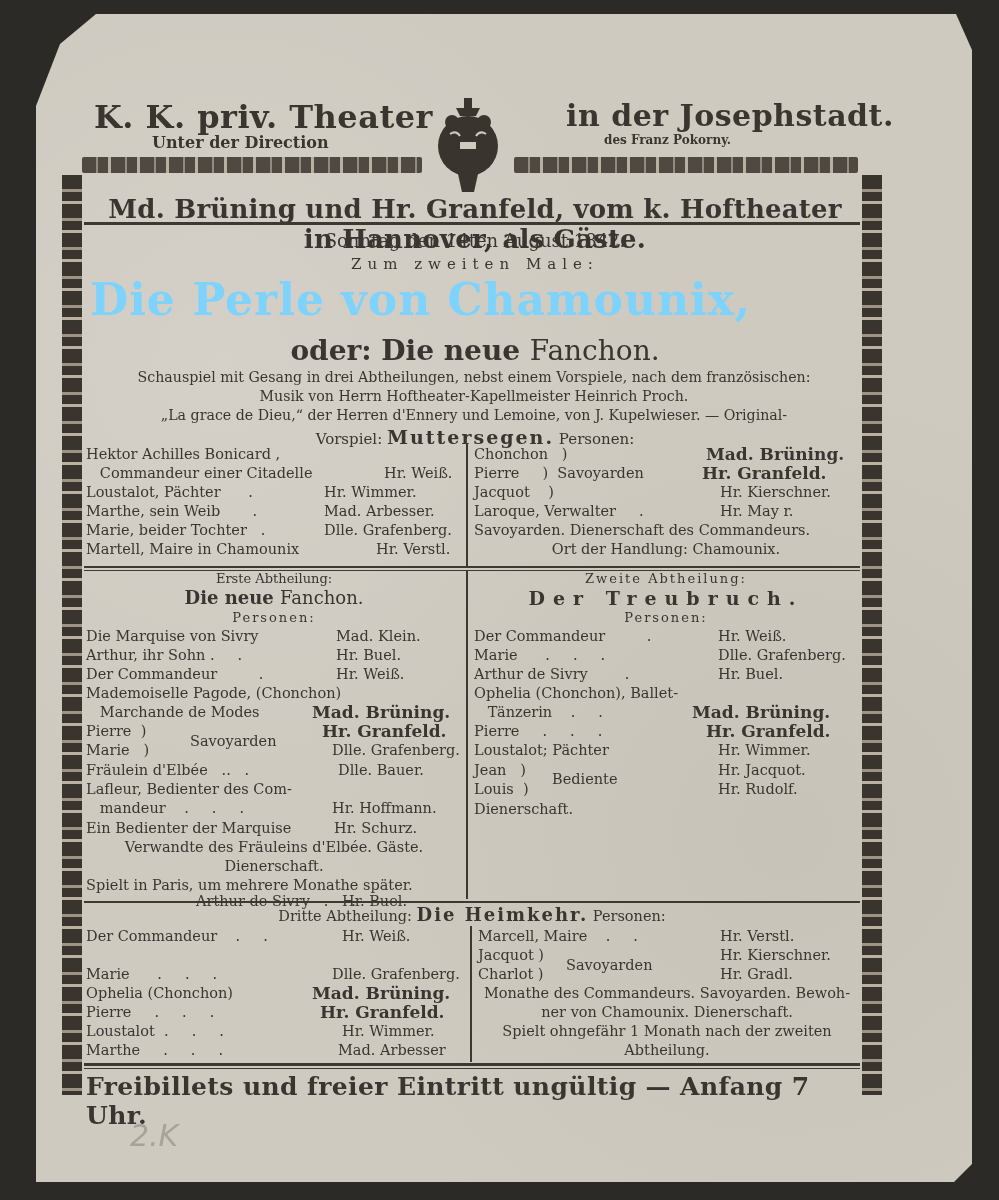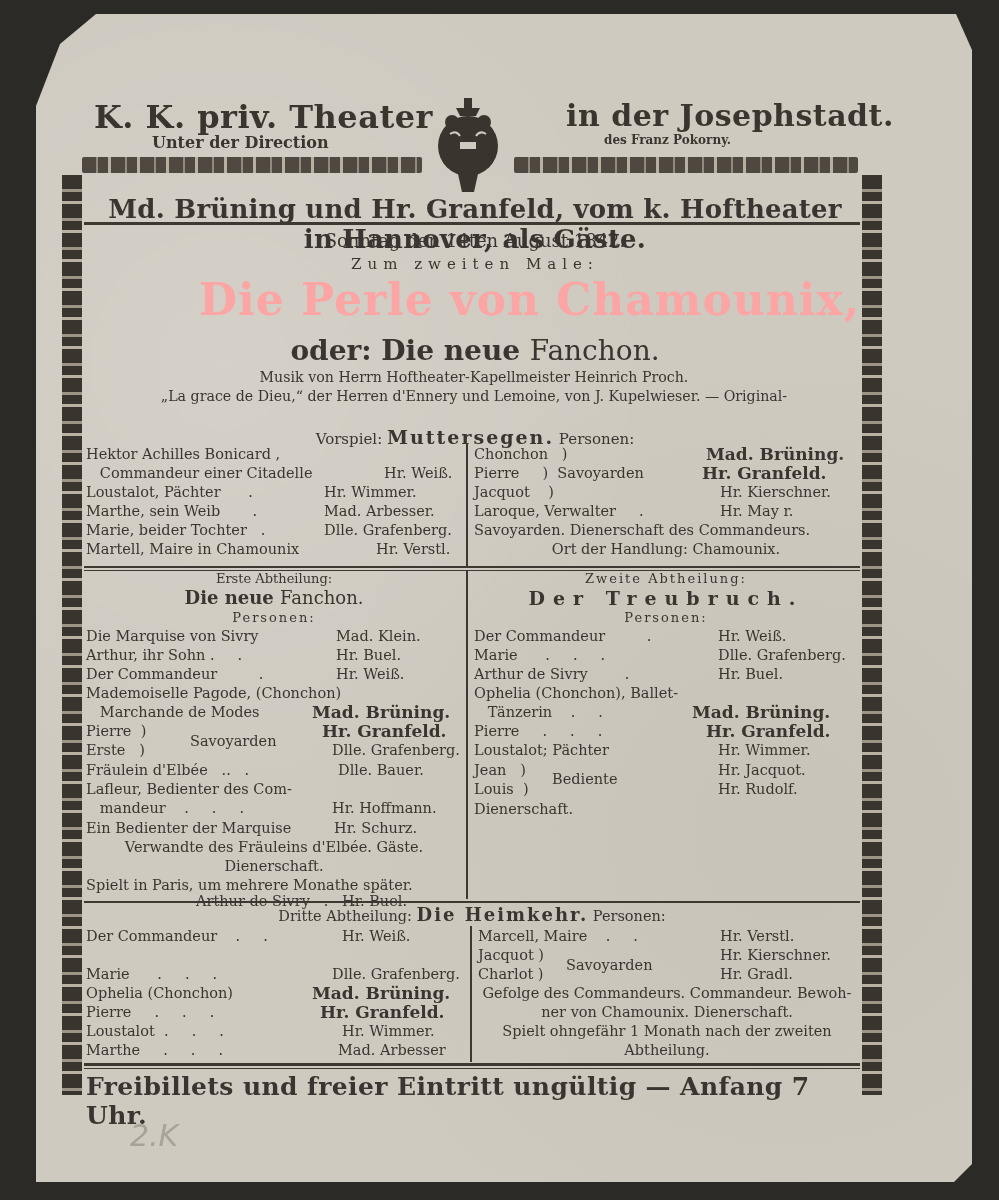--- a/index.html
+++ b/index.html
@@ -17,21 +17,21 @@
   .ornament{height:16px;background:repeating-linear-gradient(90deg,#403a33 0 14px,#8c8476 14px 16px,#403a33 16px 26px,#b5ad9e 26px 29px);opacity:.9;border-radius:2px;}
   .orn-left{left:82px;top:157px;width:340px;}
   .orn-right{left:514px;top:157px;width:344px;}
   .vborder{width:20px;background:repeating-linear-gradient(180deg,#3a342e 0 14px,#9c9484 14px 17px,#3a342e 17px 26px,#b9b1a1 26px 29px);}
   .vb-left{left:62px;top:175px;height:920px;}
   .vb-right{left:862px;top:175px;height:920px;}
   .rule{background:#3e3832;height:3px;}
   .guest{left:90px;top:194px;width:770px;text-align:center;font-size:26px;font-weight:bold;letter-spacing:.2px;}
   .date{left:90px;top:230px;width:770px;text-align:center;font-size:18px;}
   .zum{left:90px;top:255px;width:770px;text-align:center;font-size:15px;letter-spacing:6px;}
-  .title{left:90px;top:274px;width:770px;text-align:right;font-size:44px;font-weight:bold;color:#fca5a5;letter-spacing:1px;}
+  .title{left:90px;top:274px;width:770px;text-align:left;font-size:44px;font-weight:bold;color:#7dd3fc;letter-spacing:1px;}
   .subtitle{left:90px;top:334px;width:770px;text-align:center;font-size:28px;font-weight:bold;}
   .subtitle .f{font-weight:normal;}
   .desc{left:86px;top:368px;width:776px;text-align:center;font-size:14.2px;line-height:19px;}
   .vorspiel{left:90px;top:426px;width:770px;text-align:center;font-size:15px;}
   .vorspiel b{font-size:19px;letter-spacing:2px;}
   .row{position:absolute;font-size:14.5px;white-space:nowrap;}
   .row .r{position:absolute;}
   .bold{font-weight:bold;font-size:17px;}
   .vline{position:absolute;background:#3e3832;width:2px;}
   .center{text-align:center;}
@@ -67,20 +67,21 @@
 <div class="abs vborder vb-right"></div>
 
 <div class="abs guest">Md. Brüning und Hr. Granfeld, vom k. Hoftheater in Hannover, als Gäste.</div>
 <div class="abs rule" style="left:84px;top:222px;width:776px;"></div>
 
 <div class="abs date">Sonntag den 14ten August 1842.</div>
 <div class="abs zum">Zum zweiten Male:</div>
 <div class="abs title">Die Perle von Chamounix,</div>
 <div class="abs subtitle"><span>oder: Die neue </span><span class="f">Fanchon.</span></div>
 <div class="abs desc">
+  <div>Schauspiel mit Gesang in drei Abtheilungen, nebst einem Vorspiele, nach dem französischen:</div>
   <div>Musik von Herrn Hoftheater-Kapellmeister Heinrich Proch.</div>
   <div>„La grace de Dieu,“ der Herren d'Ennery und Lemoine, von J. Kupelwieser. — Original-</div>
 </div>
 <div class="abs vorspiel">
   <span>Vorspiel:</span>
   <b>Muttersegen.</b>
   <span>Personen:</span>
 </div>
 
 <div class="vline" style="left:466px;top:444px;height:124px;"></div>
@@ -105,21 +106,21 @@
 <div class="row center" style="left:86px;top:571px;width:376px;font-size:13px;">Erste Abtheilung:</div>
 <div class="row center" style="left:86px;top:587px;width:376px;font-size:18px;"><b>Die neue </b><span>Fanchon.</span></div>
 <div class="row center" style="left:86px;top:610px;width:376px;font-size:13px;letter-spacing:2px;">Personen:</div>
 
 <div class="row" style="left:86px;top:628px;width:376px;"><span>Die Marquise von Sivry</span><span class="r" style="left:250px">Mad. Klein.</span></div>
 <div class="row" style="left:86px;top:647px;width:376px;"><span style="white-space:pre">Arthur, ihr Sohn .     .</span><span class="r" style="left:250px">Hr. Buel.</span></div>
 <div class="row" style="left:86px;top:666px;width:376px;"><span style="white-space:pre">Der Commandeur         .</span><span class="r" style="left:250px">Hr. Weiß.</span></div>
 <div class="row" style="left:86px;top:685px;width:376px;"><span>Mademoiselle Pagode, (Chonchon)</span></div>
 <div class="row" style="left:86px;top:704px;width:376px;"><span style="white-space:pre">   Marchande de Modes</span><span class="r bold" style="left:226px;top:-2px">Mad. Brüning.</span></div>
 <div class="row" style="left:86px;top:723px;width:376px;"><span style="white-space:pre">Pierre  )</span><span class="r bold" style="left:236px;top:-2px">Hr. Granfeld.</span></div>
-<div class="row" style="left:86px;top:742px;width:376px;"><span style="white-space:pre">Erste   )</span><span class="r" style="left:246px">Dlle. Grafenberg.</span></div>
+<div class="row" style="left:86px;top:742px;width:376px;"><span style="white-space:pre">Marie   )</span><span class="r" style="left:246px">Dlle. Grafenberg.</span></div>
 <div class="row" style="left:190px;top:733px;">Savoyarden</div>
 <div class="row" style="left:86px;top:762px;width:376px;"><span style="white-space:pre">Fräulein d'Elbée   ..   .</span><span class="r" style="left:252px">Dlle. Bauer.</span></div>
 <div class="row" style="left:86px;top:781px;width:376px;"><span>Lafleur, Bedienter des Com-</span></div>
 <div class="row" style="left:86px;top:800px;width:376px;"><span style="white-space:pre">   mandeur    .     .     .</span><span class="r" style="left:246px">Hr. Hoffmann.</span></div>
 <div class="row" style="left:86px;top:820px;width:376px;"><span>Ein Bedienter der Marquise</span><span class="r" style="left:248px">Hr. Schurz.</span></div>
 <div class="row center" style="left:86px;top:839px;width:376px;">Verwandte des Fräuleins d'Elbée. Gäste.</div>
 <div class="row center" style="left:86px;top:858px;width:376px;">Dienerschaft.</div>
 <div class="row" style="left:86px;top:877px;width:376px;">Spielt in Paris, um mehrere Monathe später.</div>
 
 <div class="row center" style="left:474px;top:571px;width:384px;font-size:13px;letter-spacing:2px;">Zweite Abtheilung:</div>
@@ -152,21 +153,21 @@
 <div class="row" style="left:86px;top:966px;width:380px;"><span style="white-space:pre">Marie      .     .     .</span><span class="r" style="left:246px">Dlle. Grafenberg.</span></div>
 <div class="row" style="left:86px;top:985px;width:380px;"><span>Ophelia (Chonchon)</span><span class="r bold" style="left:226px;top:-2px">Mad. Brüning.</span></div>
 <div class="row" style="left:86px;top:1004px;width:380px;"><span style="white-space:pre">Pierre     .     .     .</span><span class="r bold" style="left:234px;top:-2px">Hr. Granfeld.</span></div>
 <div class="row" style="left:86px;top:1023px;width:380px;"><span style="white-space:pre">Loustalot  .     .     .</span><span class="r" style="left:256px">Hr. Wimmer.</span></div>
 <div class="row" style="left:86px;top:1042px;width:380px;"><span style="white-space:pre">Marthe     .     .     .</span><span class="r" style="left:252px">Mad. Arbesser</span></div>
 
 <div class="row" style="left:478px;top:928px;width:380px;"><span style="white-space:pre">Marcell, Maire    .     .</span><span class="r" style="left:242px">Hr. Verstl.</span></div>
 <div class="row" style="left:478px;top:947px;width:380px;"><span style="white-space:pre">Jacquot )</span><span class="r" style="left:242px">Hr. Kierschner.</span></div>
 <div class="row" style="left:478px;top:966px;width:380px;"><span style="white-space:pre">Charlot )</span><span class="r" style="left:242px">Hr. Gradl.</span></div>
 <div class="row" style="left:566px;top:957px;">Savoyarden</div>
-<div class="row center" style="left:476px;top:985px;width:382px;">Gefolge des Commandeurs. Commandeur. Bewoh-</div>
+<div class="row center" style="left:476px;top:985px;width:382px;">Monathe des Commandeurs. Savoyarden. Bewoh-</div>
 <div class="row center" style="left:476px;top:1004px;width:382px;text-align:center;">ner von Chamounix. Dienerschaft.</div>
 <div class="row center" style="left:476px;top:1023px;width:382px;">Spielt ohngefähr 1 Monath nach der zweiten</div>
 <div class="row center" style="left:476px;top:1042px;width:382px;">Abtheilung.</div>
 
 <div class="abs rule" style="left:84px;top:1063px;width:776px;height:3px;"></div>
 <div class="abs rule" style="left:84px;top:1068px;width:776px;height:1px;"></div>
 
 <div class="abs footer">Freibillets und freier Eintritt ungültig — Anfang 7 Uhr.</div>
 <div class="abs pencil">2.K</div>
 

